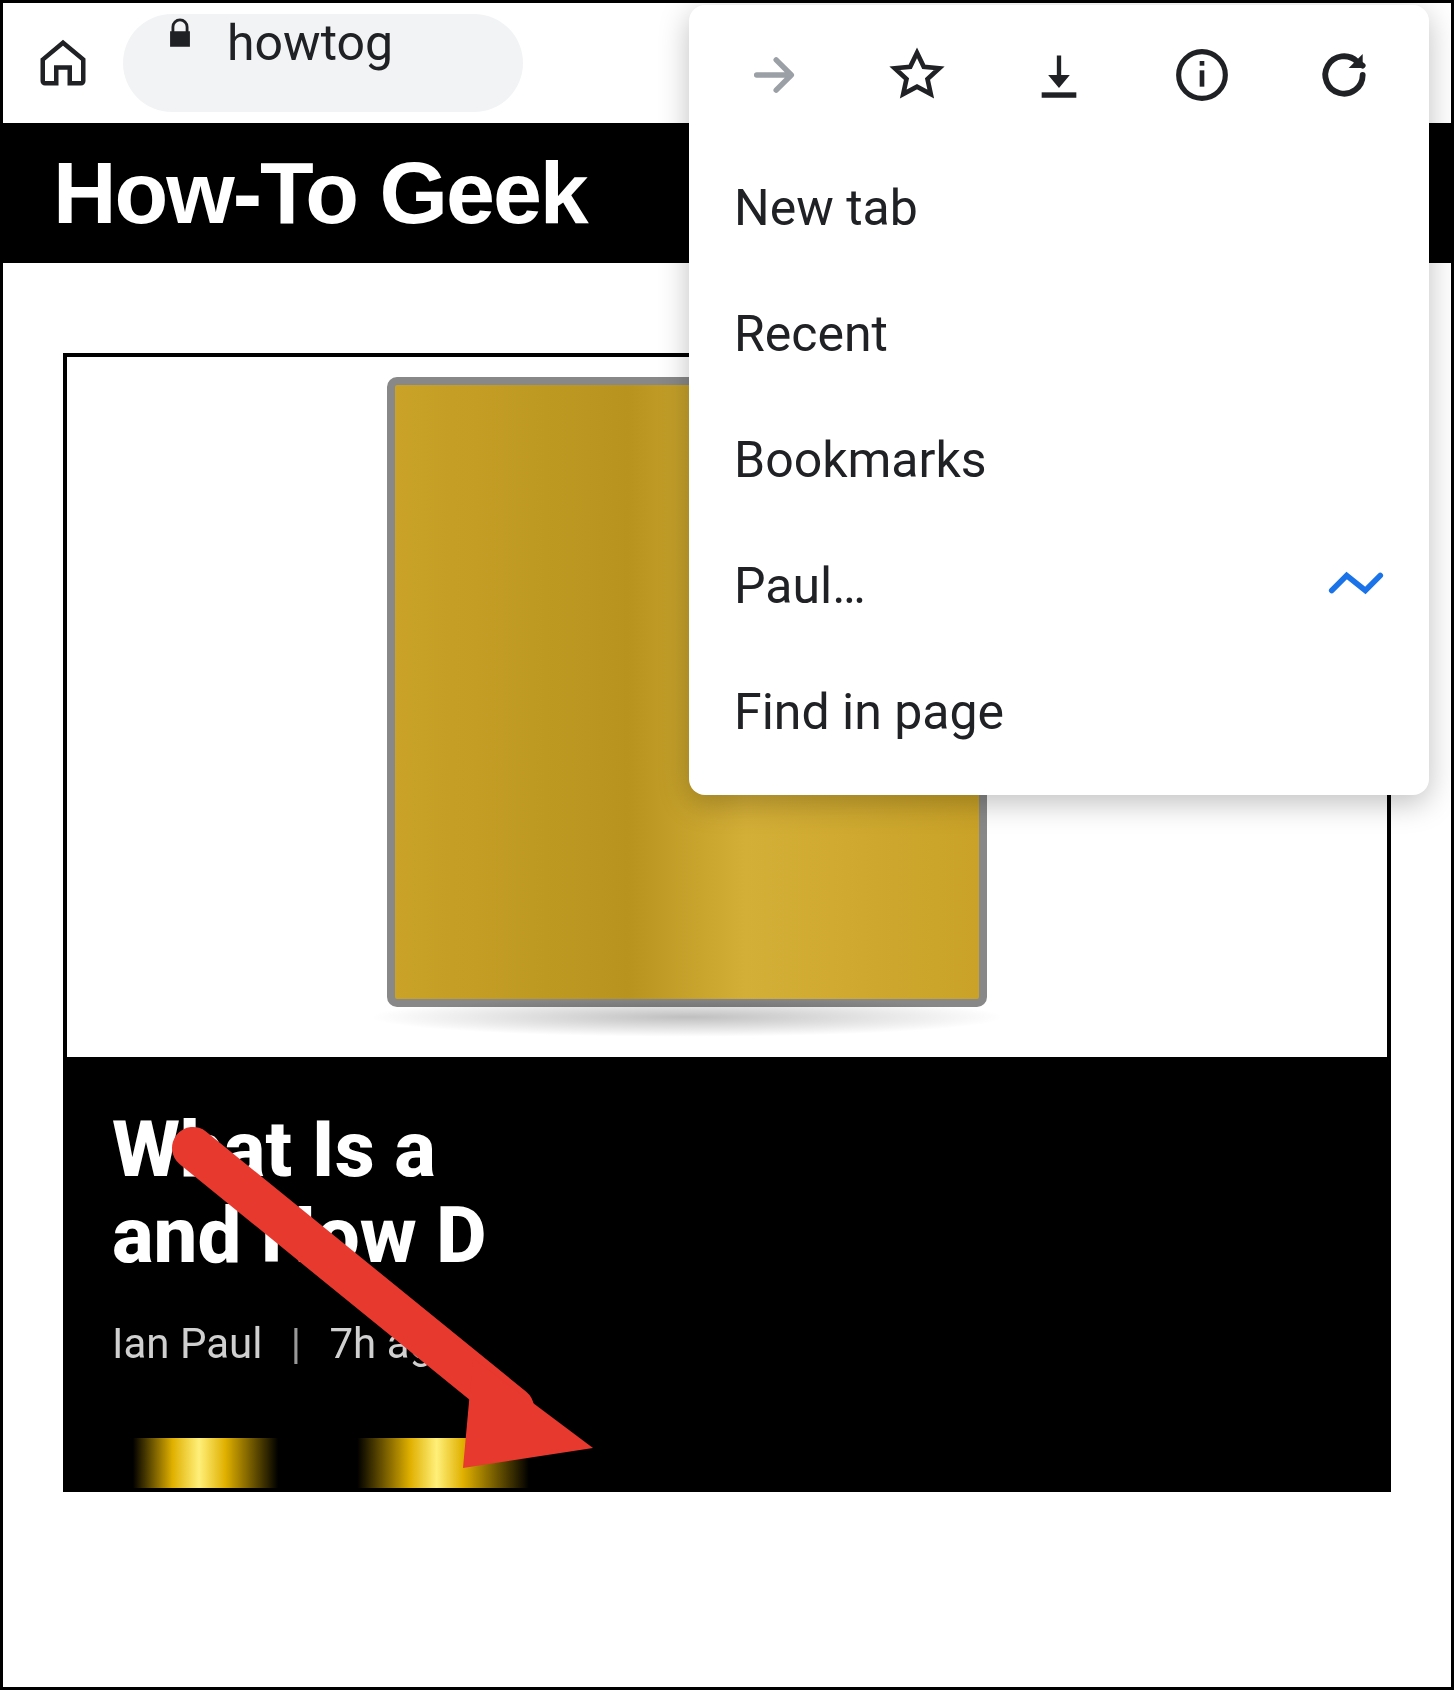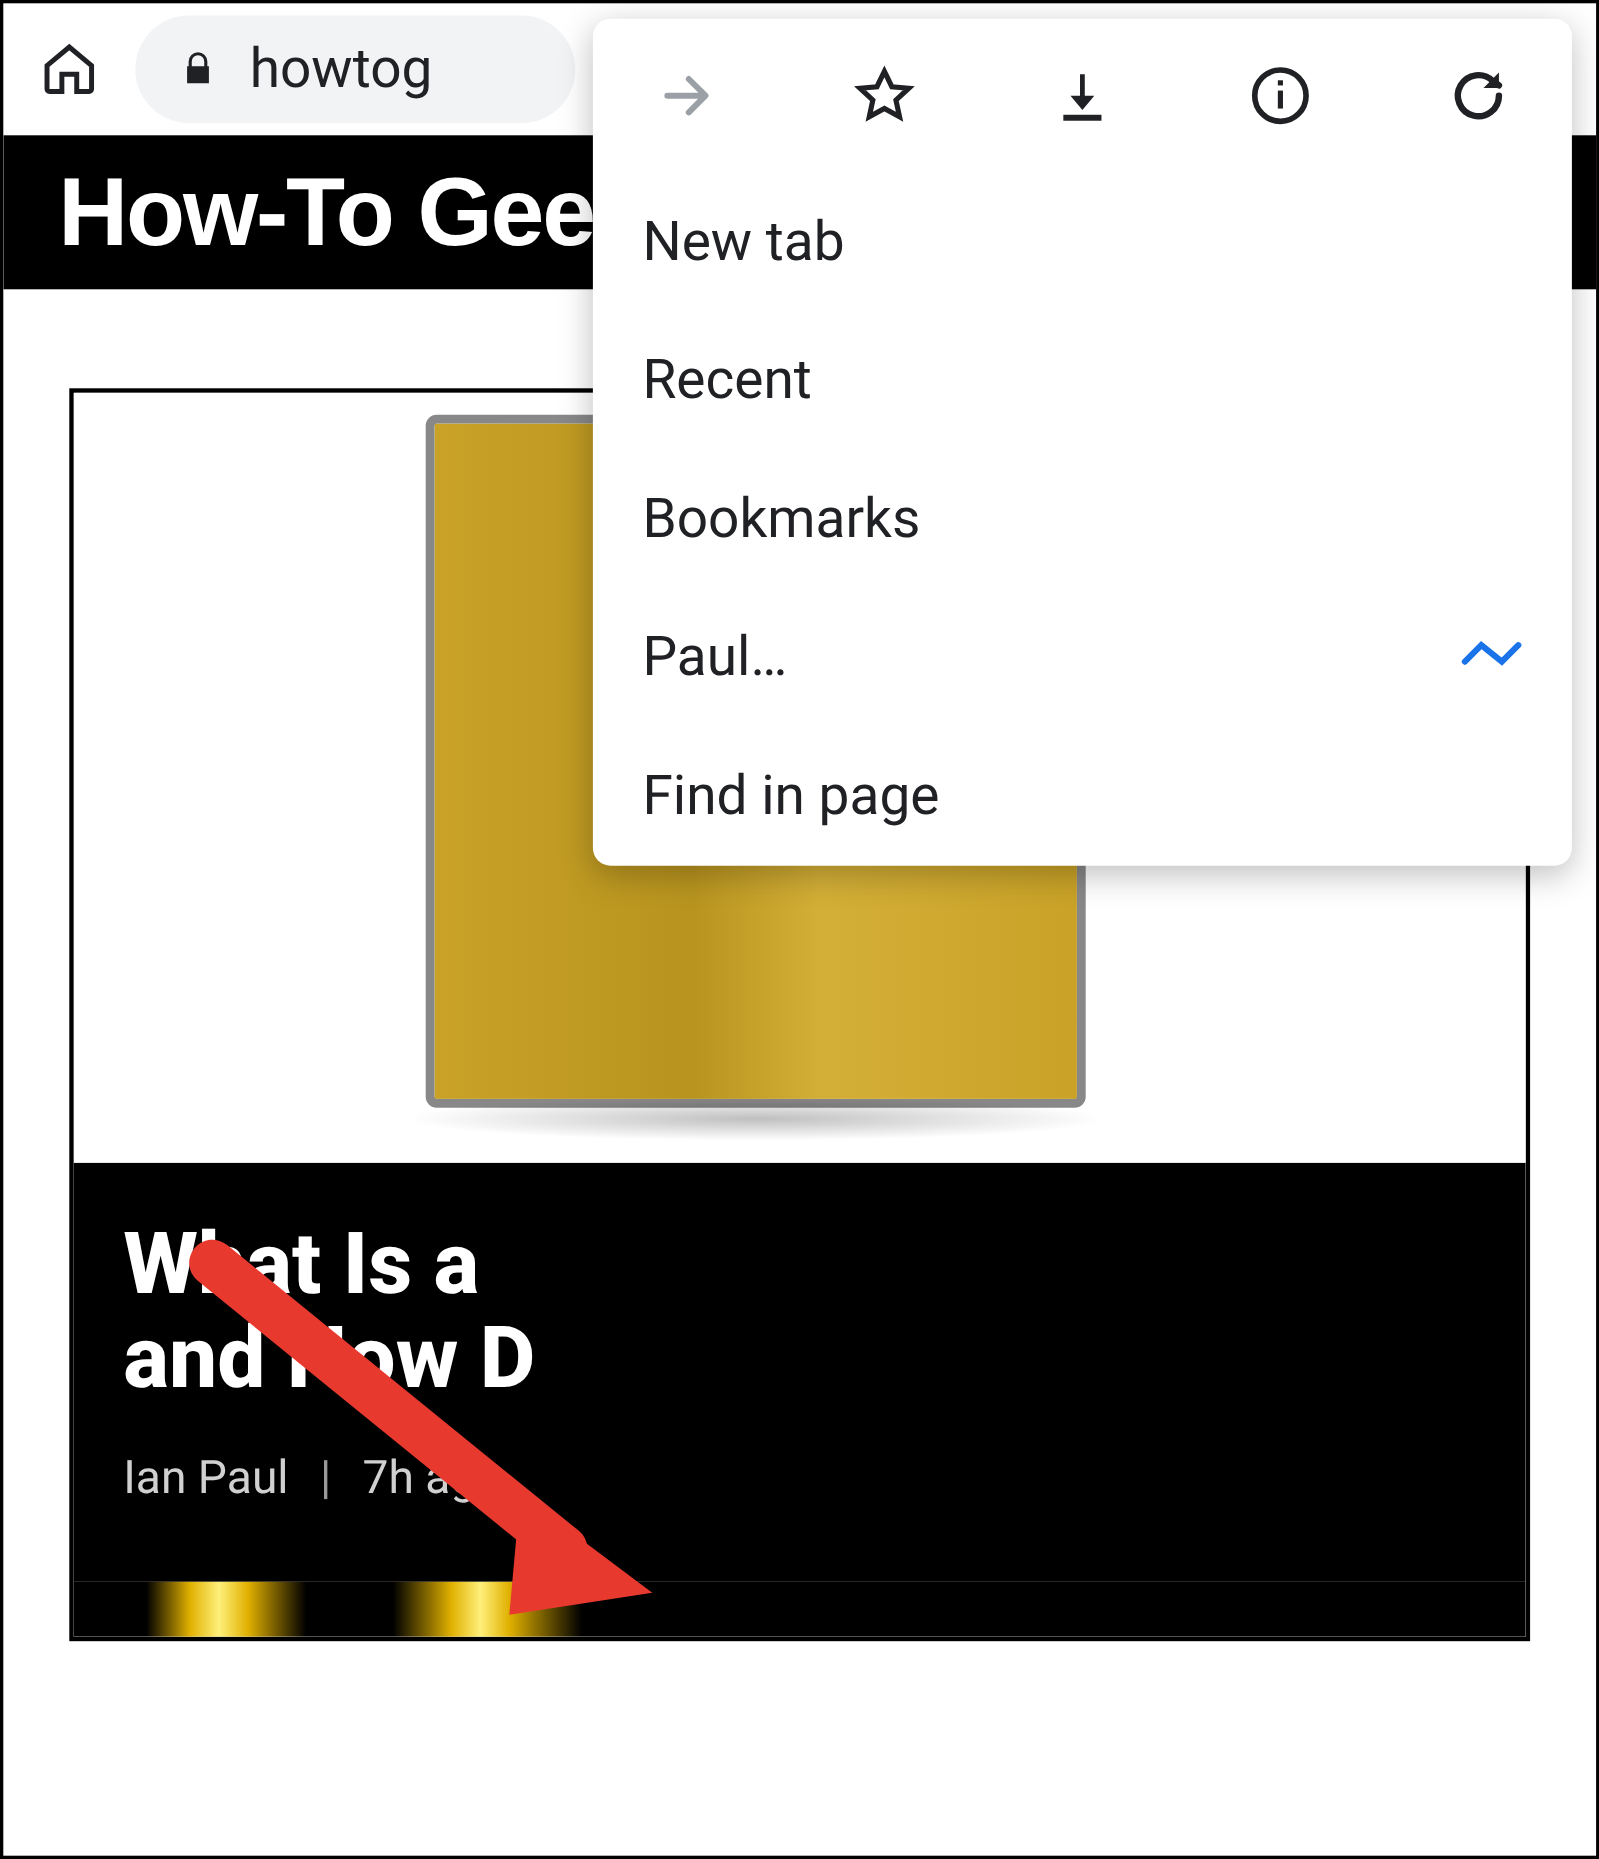--- a/index.html
+++ b/index.html
@@ -21,21 +21,21 @@
   }
   .home-btn {
     width: 60px; height: 60px;
     display: flex; align-items: center; justify-content: center;
   }
   .url-pill {
     background: #f1f3f4;
     border-radius: 60px;
     height: 98px;
     display: flex;
-    align-items: center;
+    align-items: flex-start;
     padding: 0 40px;
     gap: 30px;
     flex: 1;
     max-width: 400px;
   }
   .url-text {
     font-size: 50px;
     color: #202124;
     white-space: nowrap;
     overflow: hidden;
@@ -101,26 +101,27 @@
   }
   .byline .sep { margin: 0 18px; color:#999; }
   .article-bottom-glow{
     height:50px;
     background: linear-gradient(90deg, #000 0%, #000 5%, #e0b000 8%, #fff07a 10%, #e0b000 12%, #000 16%, #000 22%, #e0b000 26%, #fff07a 28%, #e0b000 30%, #000 35%, #000 100%);
   }
 
   
   .menu {
     position: absolute;
-    top: 14px;
+    top: 2px;
     right: 22px;
-    width: 890px;
+    width: 740px;
     background: #fff;
     border-radius: 16px;
     box-shadow: 0 8px 30px rgba(0,0,0,.25);
+    padding-bottom: 20px;
     z-index: 50;
   }
   .menu-iconrow {
     display: flex;
     justify-content: space-between;
     align-items: center;
     padding: 40px 55px 40px 55px;
   }
   .menu-iconrow .ic {
     width: 60px; height: 60px;

